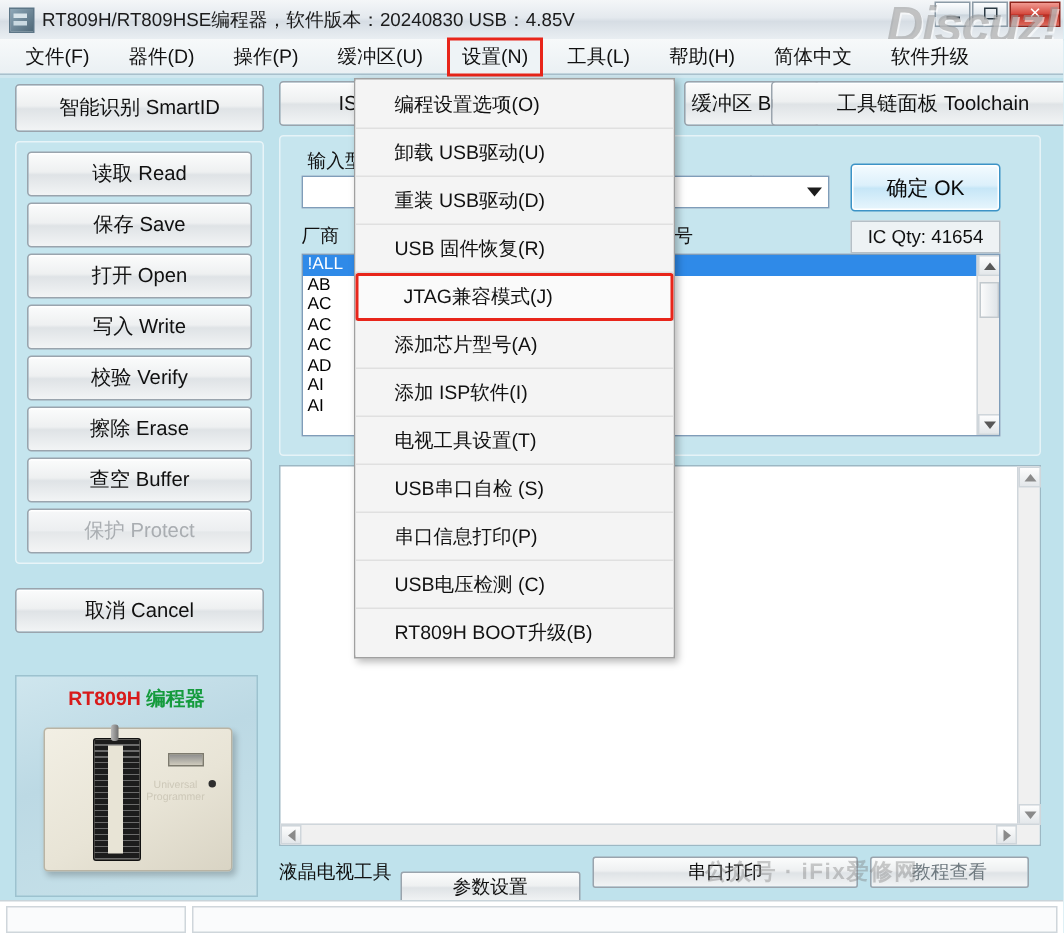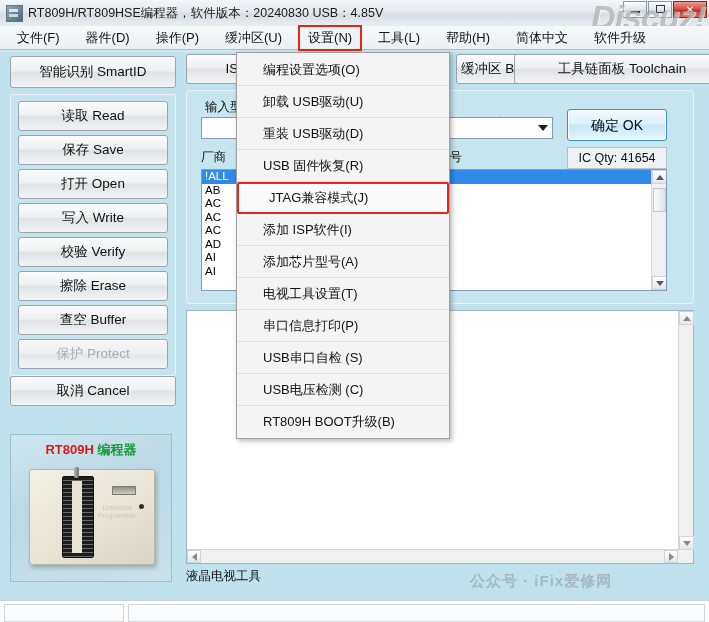--- a/index.html
+++ b/index.html
@@ -81,21 +81,21 @@
     background:linear-gradient(to bottom,#fbfcfc 0%,#eef0f1 45%,#dfe3e6 52%,#f2f4f5 100%);
     box-shadow:inset 0 1px 0 #fff;margin-bottom:6px;cursor:default;
   }
   .btn.smart{height:32px;line-height:30px;}
   .opgroup{
     border:1px solid #e8f4f8;border-radius:3px;padding:6px 7px 2px 7px;margin-top:4px;
     background:rgba(255,255,255,0.10);
   }
   .opgroup .btn{margin-bottom:4px;}
   .btn.disabled{color:#a9adb1;background:linear-gradient(to bottom,#f7f8f9,#eceef0 50%,#e4e7e9 52%,#f3f4f5);}
-  .btn.cancel{margin-top:0;}
+  .btn.cancel{margin-top:16px;}
 
   
   .device{
     margin-top:28px;width:160px;height:146px;position:relative;
     background:linear-gradient(160deg,#cfe6ee 0%,#bcd9e4 40%,#c8e2ea 100%);
     border:1px solid #9dc2cf;overflow:hidden;
   }
   .device .dev-title{
     position:absolute;top:6px;left:0;width:100%;text-align:center;
     font-size:13px;font-weight:bold;font-family:"Liberation Sans",sans-serif;
@@ -227,21 +227,21 @@
     position:absolute;top:0;width:14px;height:13px;background:linear-gradient(to bottom,#fdfdfd,#e3e7ea);
     border:1px solid #cfd6db;box-sizing:border-box;display:flex;align-items:center;justify-content:center;
   }
   .hs-ar.l{left:0;} .hs-ar.r{right:15px;}
   .tri-l{width:0;height:0;border-top:4px solid transparent;border-bottom:4px solid transparent;border-right:5px solid #8a8a8a;}
   .tri-r{width:0;height:0;border-top:4px solid transparent;border-bottom:4px solid transparent;border-left:5px solid #8a8a8a;}
 
   
   .bottombar{
     position:absolute;left:0;top:514px;width:508px;height:26px;
-    display:flex;flex-direction:column;
+    display:flex;align-items:center;
   }
   .bb-label{font-size:12.5px;color:#111;margin-right:6px;white-space:nowrap;}
   .bb-btn{
     height:21px;line-height:19px;text-align:center;font-size:12.5px;color:#101010;
     border:1px solid #9aa4ad;border-radius:2px;
     background:linear-gradient(to bottom,#fbfcfc 0%,#eef0f1 45%,#dfe3e6 52%,#f2f4f5 100%);
     box-sizing:border-box;cursor:default;margin-right:8px;
   }
   #bb-param{width:124px;margin-top:20px;}
   #bb-serial{width:184px;}
@@ -424,22 +424,22 @@
     <div class="ob-box"></div>
     <div class="ob-box2"></div>
   </div>
 
   <div class="dropdown">
     <div class="dd-item">编程设置选项(O)</div>
     <div class="dd-item">卸载 USB驱动(U)</div>
     <div class="dd-item">重装 USB驱动(D)</div>
     <div class="dd-item">USB 固件恢复(R)</div>
     <div class="dd-item hl">JTAG兼容模式(J)</div>
+    <div class="dd-item">添加芯片型号(A)</div>
     <div class="dd-item">添加 ISP软件(I)</div>
-    <div class="dd-item">添加芯片型号(A)</div>
     <div class="dd-item">电视工具设置(T)</div>
+    <div class="dd-item">USB串口自检 (S)</div>
     <div class="dd-item">串口信息打印(P)</div>
-    <div class="dd-item">USB串口自检 (S)</div>
     <div class="dd-item">USB电压检测 (C)</div>
     <div class="dd-item">RT809H BOOT升级(B)</div>
   </div>
 
 </div>
 
 </body></html>

